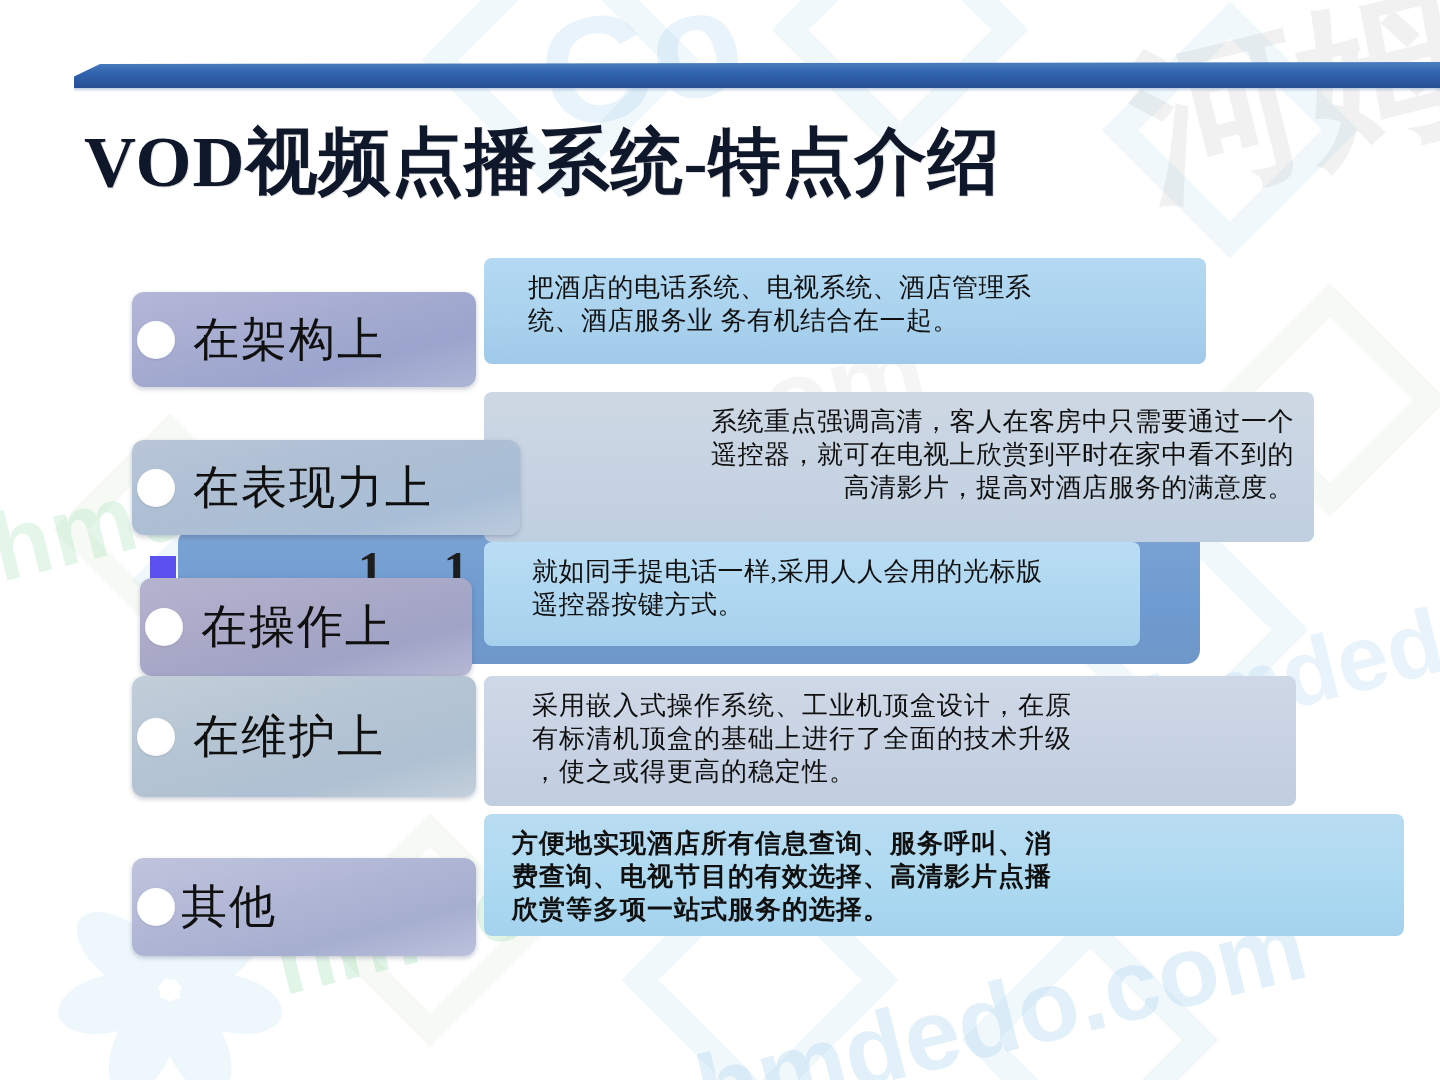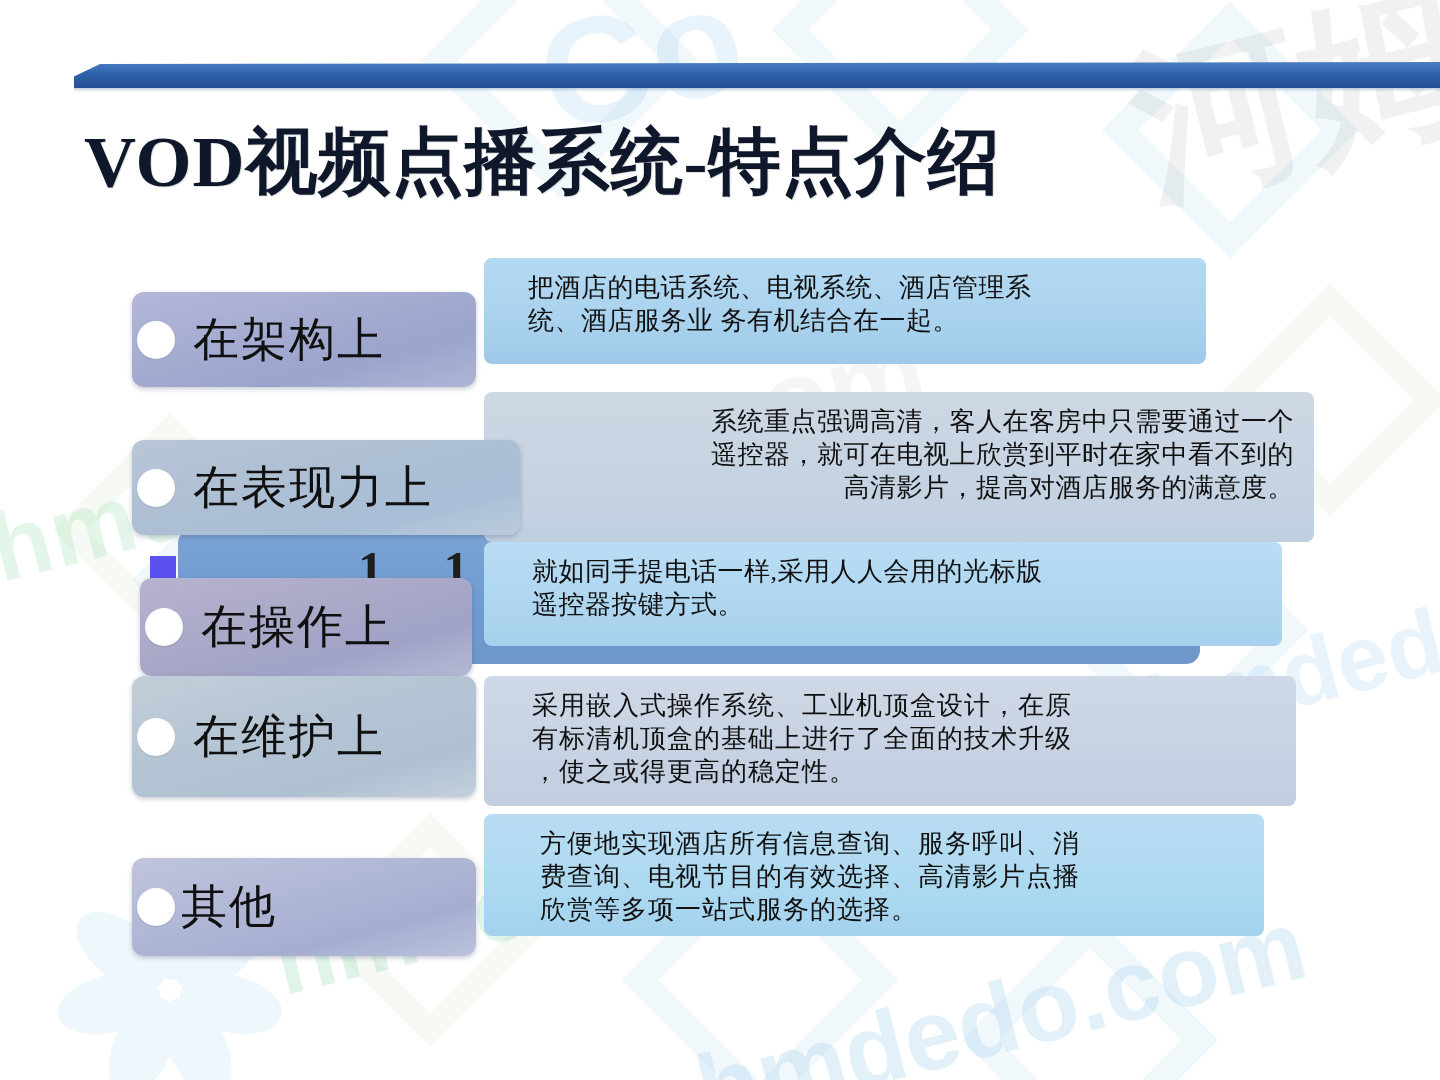--- a/index.html
+++ b/index.html
@@ -229,33 +229,34 @@
     left: 484px; top: 258px; width: 722px; height: 106px;
     background: linear-gradient(180deg, #b4d9f2 0%, #a9d2ee 60%, #9fc9e8 100%);
   }
   .cbox-2 {
     left: 484px; top: 392px; width: 830px; height: 150px;
     background: linear-gradient(180deg, #ced8e4 0%, #c6d3e2 55%, #c0cfe0 100%);
     padding-left: 26px;
     text-align: right;
   }
   .cbox-3 {
-    left: 484px; top: 542px; width: 798px; height: 104px;
+    left: 484px; top: 542px; width: 656px; height: 104px;
     background: linear-gradient(180deg, #b9ddf4 0%, #aed6f0 60%, #a6d0ec 100%);
     padding-left: 48px;
   }
   .cbox-4 {
     left: 484px; top: 676px; width: 812px; height: 130px;
     background: linear-gradient(180deg, #cfd8e6 0%, #c7d2e3 55%, #c1cee0 100%);
     padding-left: 48px;
   }
   .cbox-5 {
-    left: 484px; top: 814px; width: 780px; height: 122px;
+    left: 484px; top: 814px; width: 920px; height: 122px;
     background: linear-gradient(180deg, #b9dcf2 0%, #addaf1 55%, #a4d2ee 100%);
-    padding-left: 56px;
+    padding-left: 28px;
+    font-weight: bold;
   }
   .cbox .line { display: block; white-space: nowrap; }
   .cbox-5 .line, .cbox-4 .line { letter-spacing: 1px; }
 </style>
 </head>
 <body>
 
 <div class="slide">
 
   <svg class="wm-diamonds" viewBox="0 0 1440 1080" preserveAspectRatio="none">

